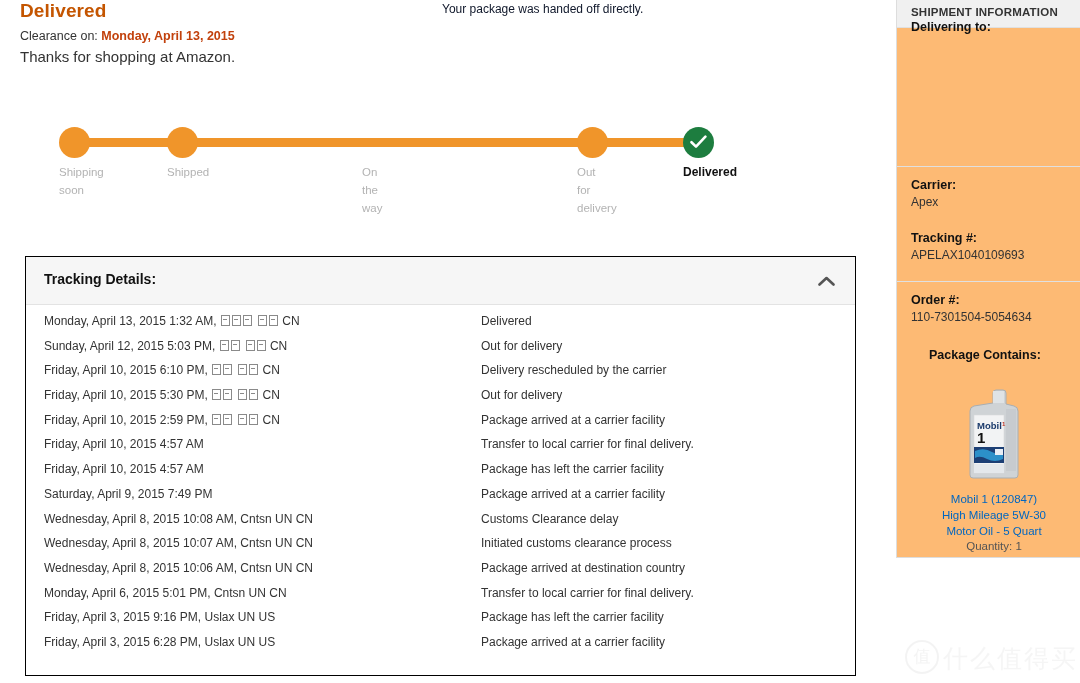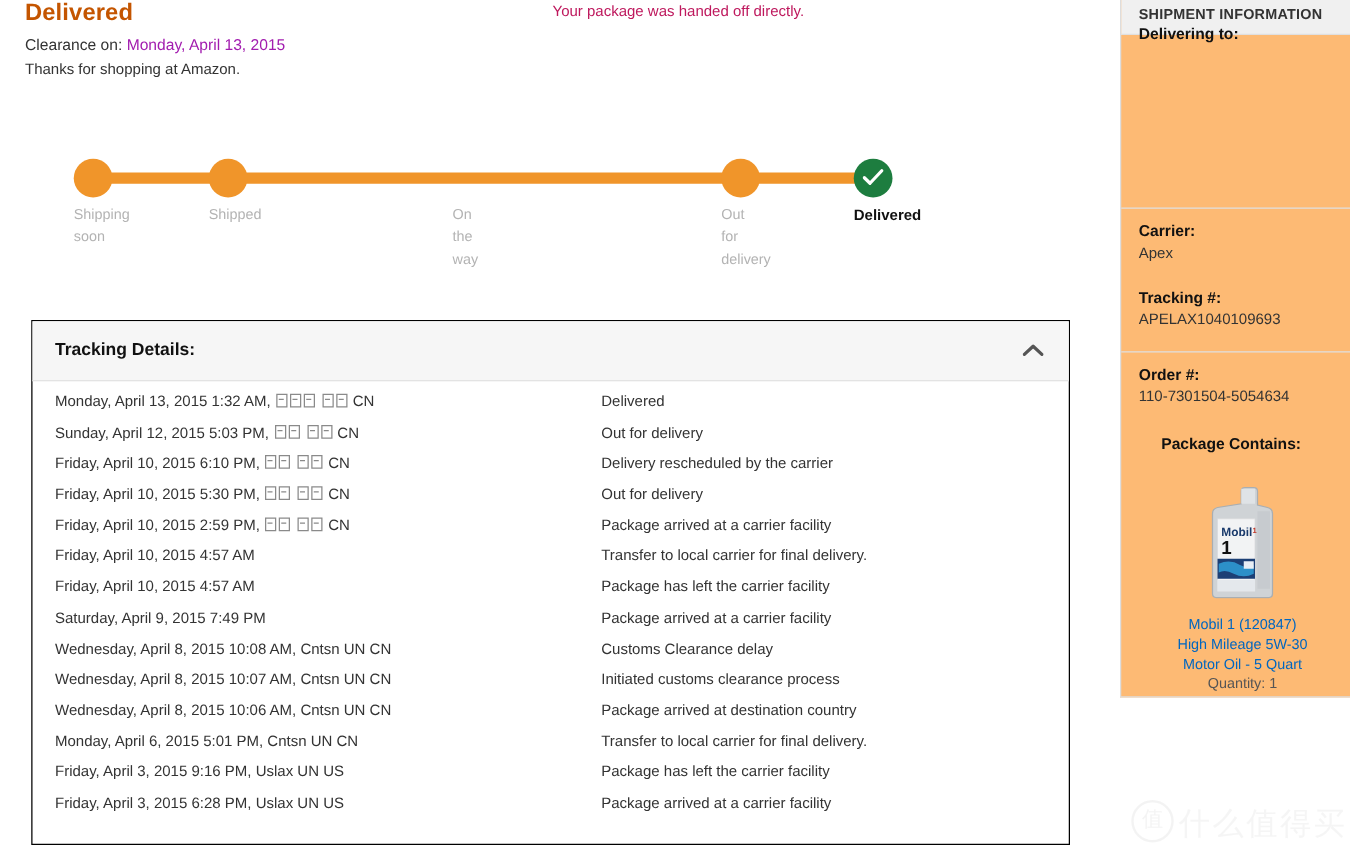--- a/index.html
+++ b/index.html
@@ -18,28 +18,28 @@
 
   .status-title{
     position:absolute;left:8px;top:0px;
     font-size:19px;font-weight:bold;color:#c45500;
     letter-spacing:.1px;
   }
   .delivered-on{
     position:absolute;left:8px;top:29px;
     font-size:12.5px;color:#333333;white-space:nowrap;
   }
-  .delivered-on .date{color:#a21caf;font-weight:normal;}
+  .delivered-on .date{color:#c2410c;font-weight:bold;}
   .thanks{
     position:absolute;left:8px;top:48px;
-    font-size:12px;color:#333333;
+    font-size:15px;color:#333333;
   }
   .handoff{
     position:absolute;left:430px;top:2px;
-    font-size:12px;color:#be185d;white-space:nowrap;
+    font-size:12px;color:#0f172a;white-space:nowrap;
   }
 
   
   .tracker{position:absolute;left:0px;top:110px;width:868px;height:110px;}
   .track-bar{
     position:absolute;left:62px;top:28px;
     width:625px;height:9px;background:#f0952a;border-radius:1px;
   }
   .node{position:absolute;top:17px;}
   .node .dot{

